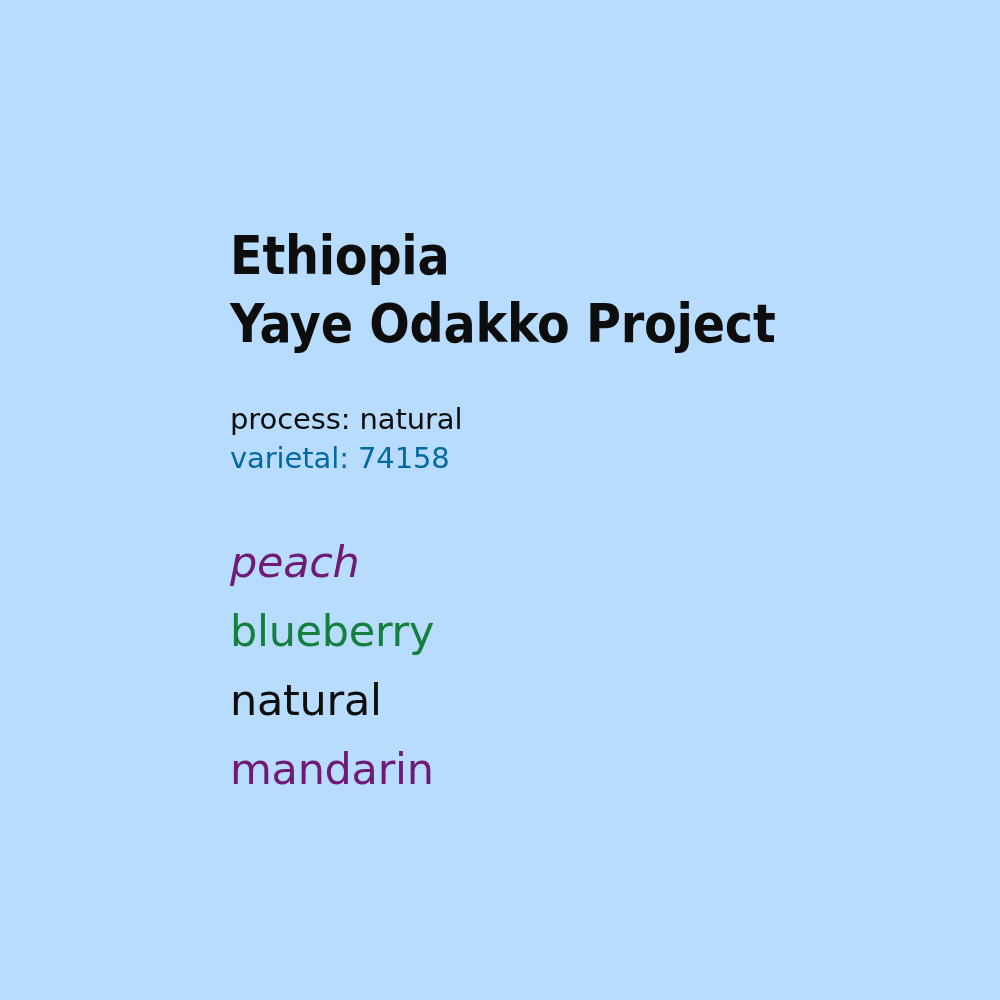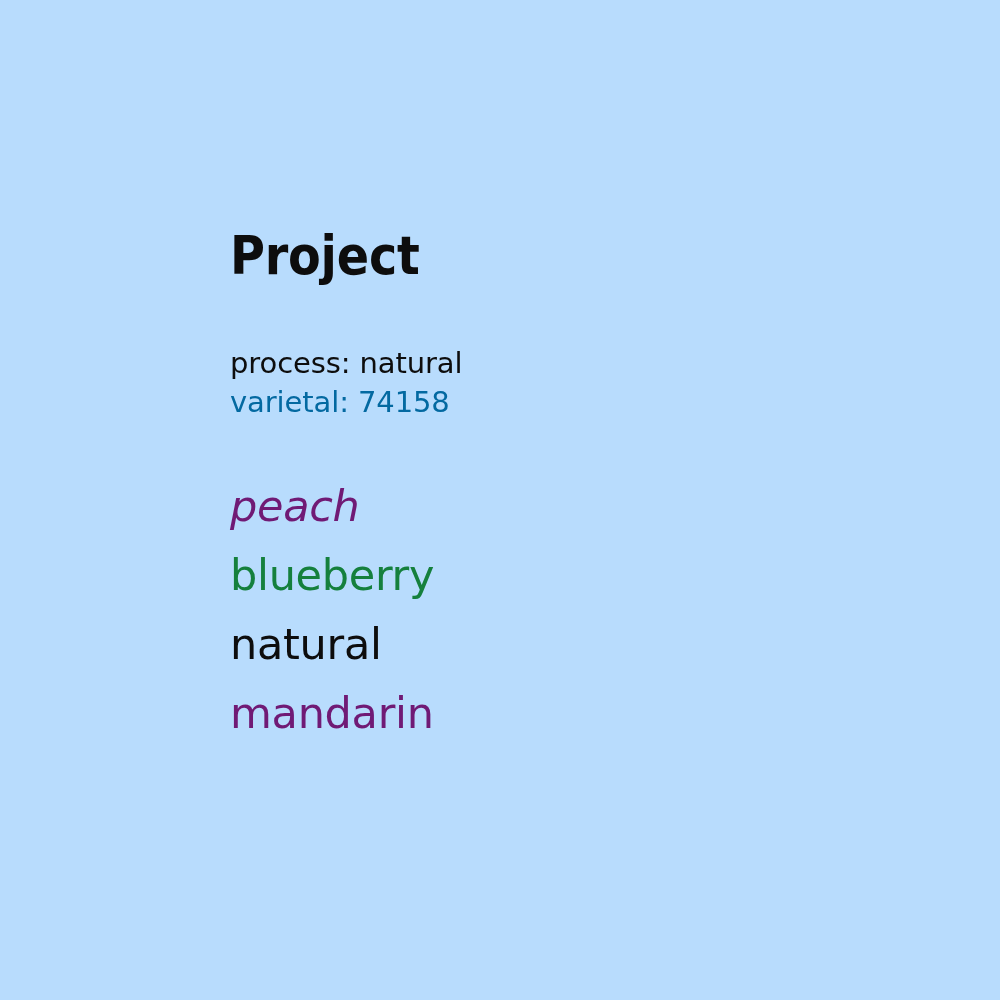--- a/index.html
+++ b/index.html
@@ -39,21 +39,21 @@
     font-weight: 700;
     font-size: 53px;
     line-height: 68px;
     letter-spacing: -0.2px;
     color: #0d0d0d;
     white-space: nowrap;
   }
 
   
   .spec-block {
-    margin-top: 54px;
+    margin-top: 42px;
   }
   .spec-line {
     font-family: "DejaVu Sans", sans-serif;
     font-weight: 400;
     font-size: 29px;
     line-height: 39px;
     letter-spacing: -0.1px;
     color: #0d0d0d;
     white-space: nowrap;
   }
@@ -73,21 +73,22 @@
   }
 </style>
 </head>
 <body style="background: rgb(184, 220, 253);">
 
 <div id="label-card" style="background: rgb(184, 220, 253);">
 
   <div id="label-content">
 
     <div class="title-block">
-      <div class="title-line" style="color: rgb(13, 13, 13);">Project</div>
+      <div class="title-line" style="color: rgb(13, 13, 13);">Ethiopia</div>
+      <div class="title-line" style="color: rgb(13, 13, 13);">Yaye Odakko Project</div>
     </div>
 
     <div class="spec-block">
       <div class="spec-line" style="color: rgb(13, 13, 13);">process: natural</div>
       <div class="spec-line" style="color: #0369a1;">varietal: 74158</div>
     </div>
 
     <div class="notes-block">
       <div class="note-line" style="color: #701a75; font-style: italic;">peach</div>
       <div class="note-line" style="color: #15803d;">blueberry</div>

